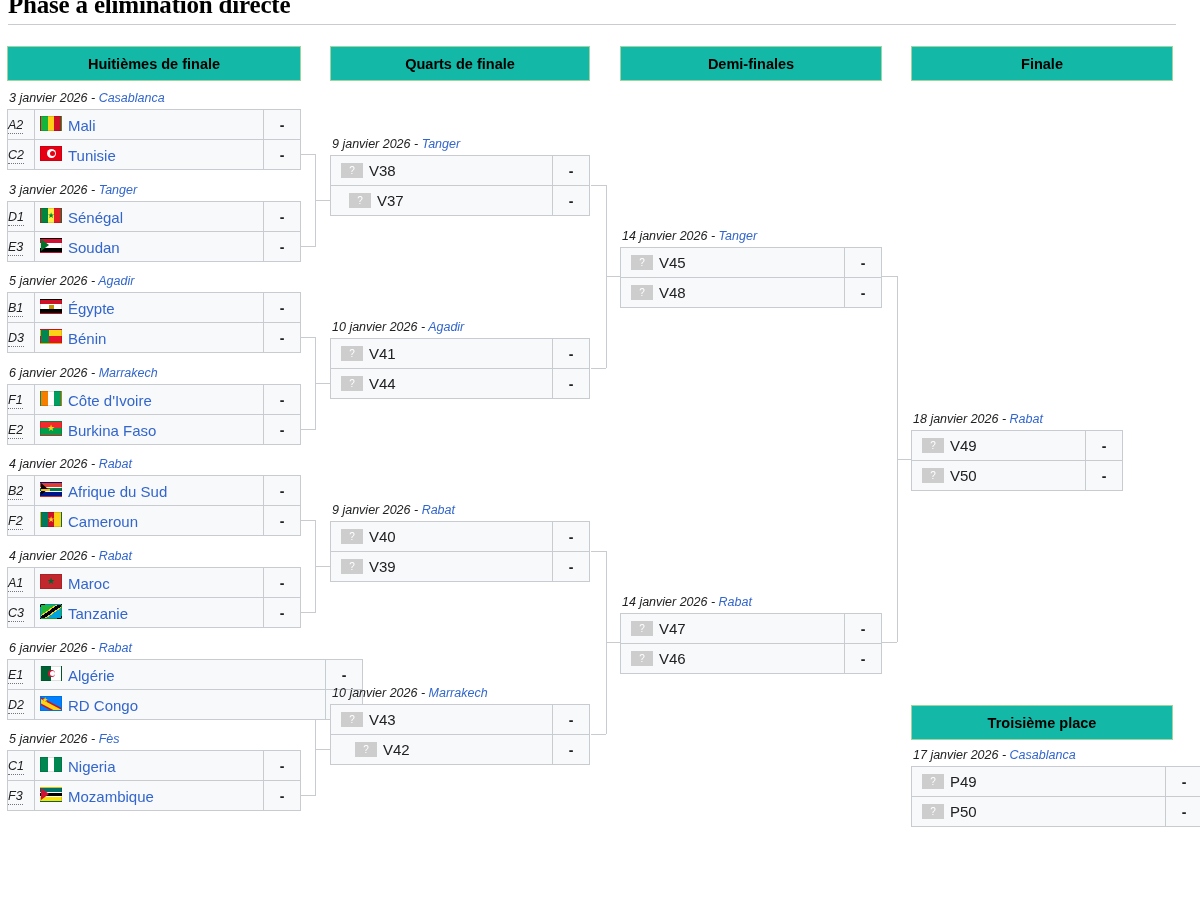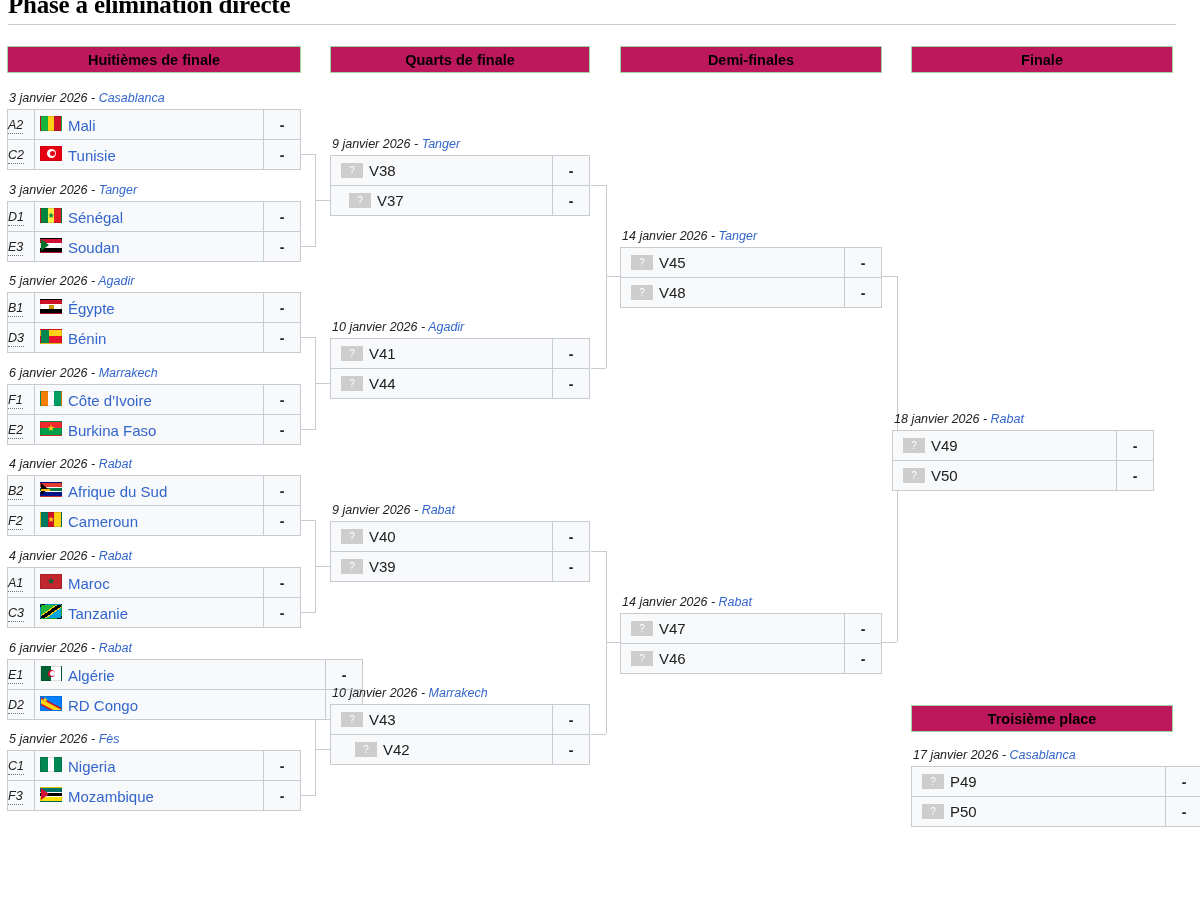--- a/index.html
+++ b/index.html
@@ -13,21 +13,21 @@
     font-size:25px;font-weight:bold;letter-spacing:-0.2px;
     font-family:"Liberation Serif", serif;
     color:#000;white-space:nowrap;
   }
   #title-rule{
     position:absolute;left:8px;top:24px;width:1168px;height:1px;
     background:#c8ccd1;
   }
   .bracket{position:absolute;left:0;top:0;width:1200px;height:901px;}
   .col-head{
-    position:absolute;height:27px;background:#be185d;
+    position:absolute;height:35px;background:#14b8a6;
     border:1px solid #9fd5a0;box-sizing:border-box;
     display:flex;align-items:center;justify-content:center;
     font-size:14.5px;font-weight:bold;color:#000;
   }
   .match{position:absolute;box-sizing:border-box;}
   .match-meta{
     position:absolute;left:2px;top:-18px;
     font-size:12.5px;font-style:italic;white-space:nowrap;
     color:#202122;
   }
@@ -385,21 +385,21 @@
         <td class="score">-</td>
       </tr>
       <tr>
         <td class="team" style="padding-left:10px;margin-left:24px;"><span class="flag ph">?</span><span>V46</span></td>
         <td class="score">-</td>
       </tr>
     </tbody>
       </table>
   </div>
 
-  <div class="match" style="left:892px;top:430px;width:262px;border-radius:16px;">
+  <div class="match" style="left:911px;top:430px;width:212px;border-radius:16px;">
     <div class="match-meta">
       <span>18 janvier 2026</span><span> - </span><span class="venue">Rabat</span>
     </div>
     <table class="match-table">
         <tbody>
       <tr>
         <td class="team" style="padding-left:10px;"><span class="flag ph">?</span><span>V49</span></td>
         <td class="score">-</td>
       </tr>
       <tr>

